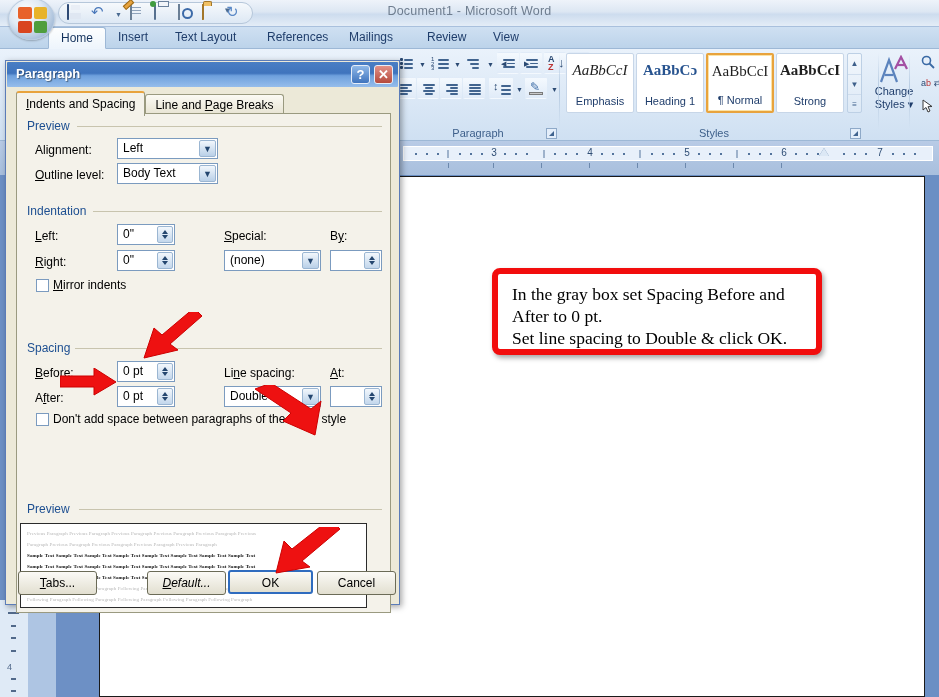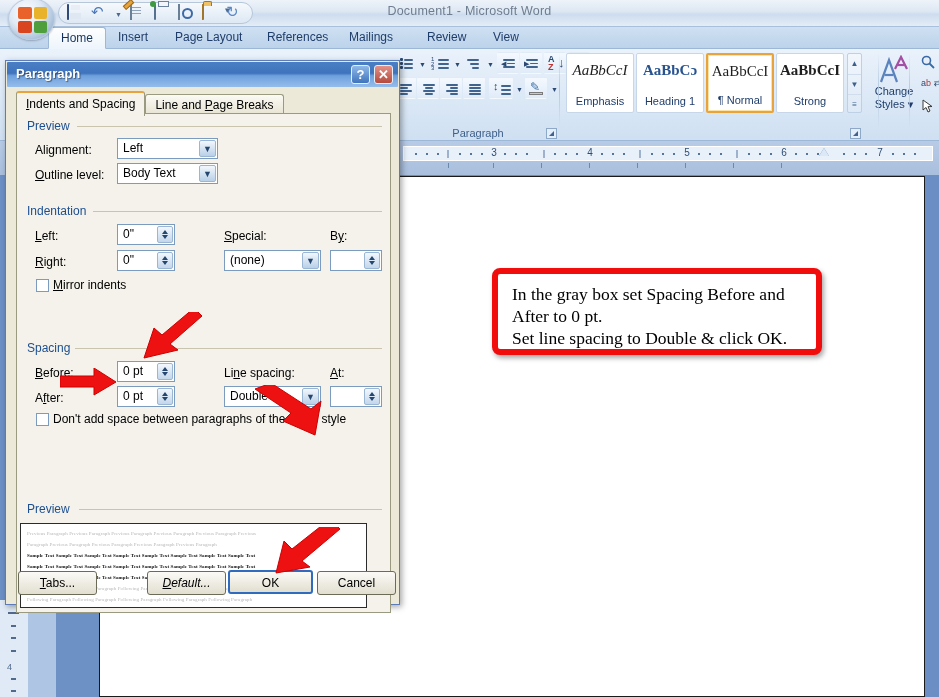--- a/index.html
+++ b/index.html
@@ -539,20 +539,21 @@
           <svg width="34" height="30" viewBox="0 0 34 30">
             <path d="M4 27 L12 5 L20 27" fill="none" stroke="#5b83bd" stroke-width="2.2"></path>
             <path d="M7.5 20 L16.5 20" stroke="#5b83bd" stroke-width="2.2"></path>
             <path d="M18 14 L24 2 L30 14" fill="none" stroke="#a34fa3" stroke-width="2.2"></path>
             <path d="M20.5 10 L27.5 10" stroke="#a34fa3" stroke-width="2.2"></path>
           </svg>
         </div>
         <div class="cs-txt">Change</div>
         <div class="cs-txt">Styles ▾</div>
       </div>
+      <div class="glabel" style="width:300px;">Styles</div>
       <div class="dlg-launcher" style="right:54px;"></div>
       <div class="gsep" style="right:36px;"></div>
     </div>
 
     <div class="rib-group" style="left:917px; width:40px;">
       <div class="edit-row" style="left:4px; top:6px;">
         <svg width="14" height="14" viewBox="0 0 14 14">
             <circle cx="5.5" cy="5.5" r="4" fill="none" stroke="#3a6aa5" stroke-width="1.6"></circle>
             <path d="M8.5 8.5 L13 13" stroke="#3a6aa5" stroke-width="1.8"></path>
           </svg>
@@ -566,21 +567,21 @@
             <path d="M2 1 L2 11 L5 8.5 L7 13 L9 12 L7 7.7 L11 7.5 Z" fill="#ffffff" stroke="#3a3a3a" stroke-width="1"></path>
           </svg>
       </div>
       <div class="gsep" style="left:-8px;"></div>
     </div>
   </div>
 
   <div class="ribbon-tabs">
     <div class="tab active" style="left:48px;">Home</div>
     <div class="tab" style="left:106px;">Insert</div>
-    <div class="tab" style="left:163px;">Page Layout</div>
+    <div class="tab" style="left:163px;">Text Layout</div>
     <div class="tab" style="left:255px;">References</div>
     <div class="tab" style="left:337px;">Mailings</div>
     <div class="tab" style="left:415px;">Review</div>
     <div class="tab" style="left:481px;">View</div>
   </div>
 
   <div class="titlebar">
     <div class="title-text">Document1 - Microsoft Word</div>
     <div class="qat">
       <span class="qat-btn"><span class="ic-save"></span></span>

